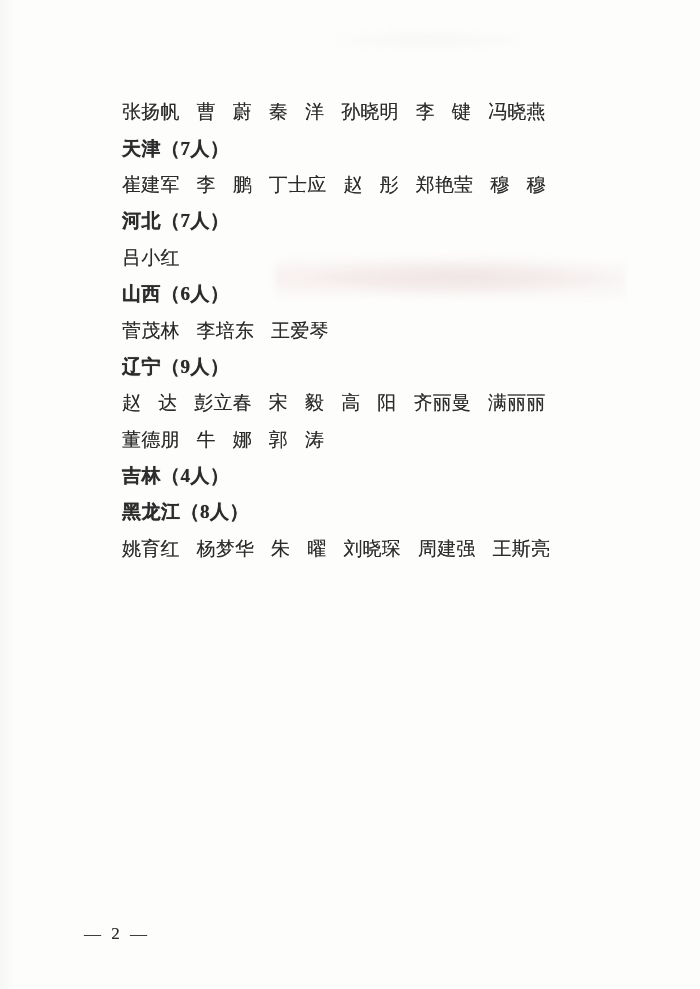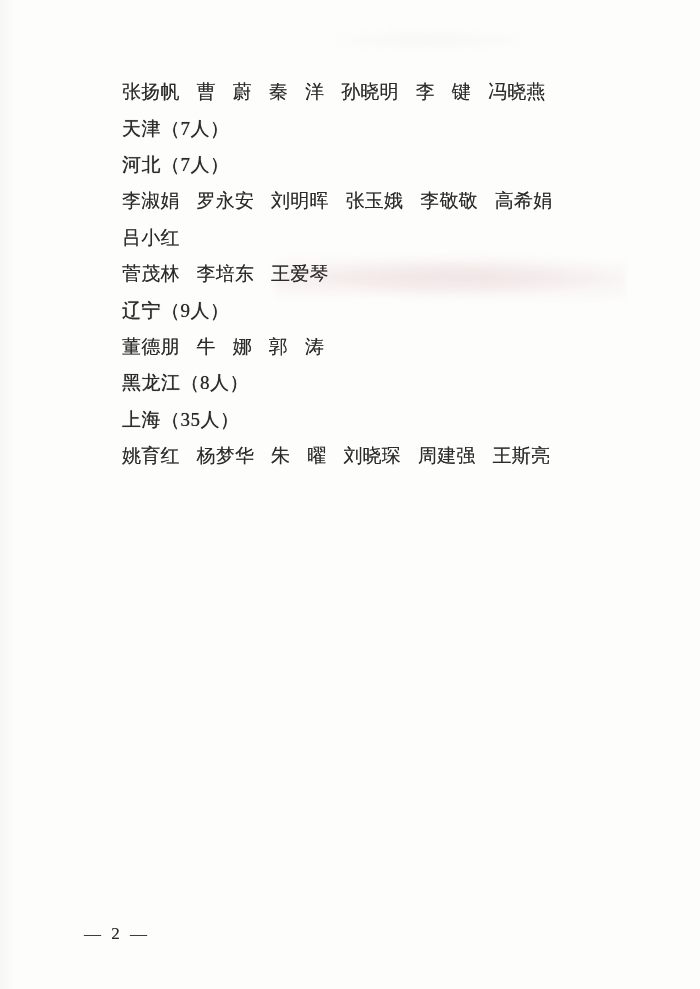--- a/index.html
+++ b/index.html
@@ -11,35 +11,35 @@
   .page{
     position:relative;
     width:700px;height:989px;
     background:
       linear-gradient(90deg, #f6f6f5 0px, #fdfdfc 14px),
       #fdfdfc;
     overflow:hidden;
   }
   .content{
     position:absolute;
-    left:122px;top:74px;width:450px;
+    left:122px;top:94px;width:450px;
   }
   .row{
     height:36.4px;
     display:flex;
     align-items:center;
     font-size:19px;
     color:#2b2b2b;
     word-spacing:12px;
     letter-spacing:0.2px;
     white-space:nowrap;
     text-shadow:0 0 0.5px rgba(40,40,40,0.55);
   }
   .row.header{
-    font-weight:400;
+    font-weight:700;
     word-spacing:0;
     letter-spacing:0.5px;
     text-shadow:0 0 0.7px rgba(20,20,20,0.8);
   }
   .footer{
     position:absolute;
     left:84px;top:924px;
     font-size:17px;
     color:#2b2b2b;
     letter-spacing:1px;
@@ -69,34 +69,36 @@
 <div class="page">
 
   <div class="bleed bleed-1"></div>
   <div class="bleed bleed-2"></div>
 
   <div class="content">
 
     <div class="row names">张扬帆 曹 蔚 秦 洋 孙晓明 李 键 冯晓燕</div>
 
     <div class="row header">天津（7人）</div>
+    <div class="row names">崔建军 李 鹏 丁士应 赵 彤 郑艳莹 穆 穆</div>
 
     <div class="row header">河北（7人）</div>
-    <div class="row names">李淑娟 罗永安 刘明晖 张玉娥 李敬敬 高希娟</div>
     <div class="row names">吕小红</div>
 
+    <div class="row header">山西（6人）</div>
 
     <div class="row names">菅茂林 李培东 王爱琴</div>
 
     <div class="row header">辽宁（9人）</div>
+    <div class="row names">赵 达 彭立春 宋 毅 高 阳 齐丽曼 满丽丽</div>
     <div class="row names">董德朋 牛 娜 郭 涛</div>
 
+    <div class="row header">吉林（4人）</div>
 
     <div class="row header">黑龙江（8人）</div>
 
-    <div class="row header">上海（35人）</div>
     <div class="row names">姚育红 杨梦华 朱 曜 刘晓琛 周建强 王斯亮</div>
 
   </div>
 
   <div class="footer">— 2 —</div>
 
 </div>
 
 </body></html>

